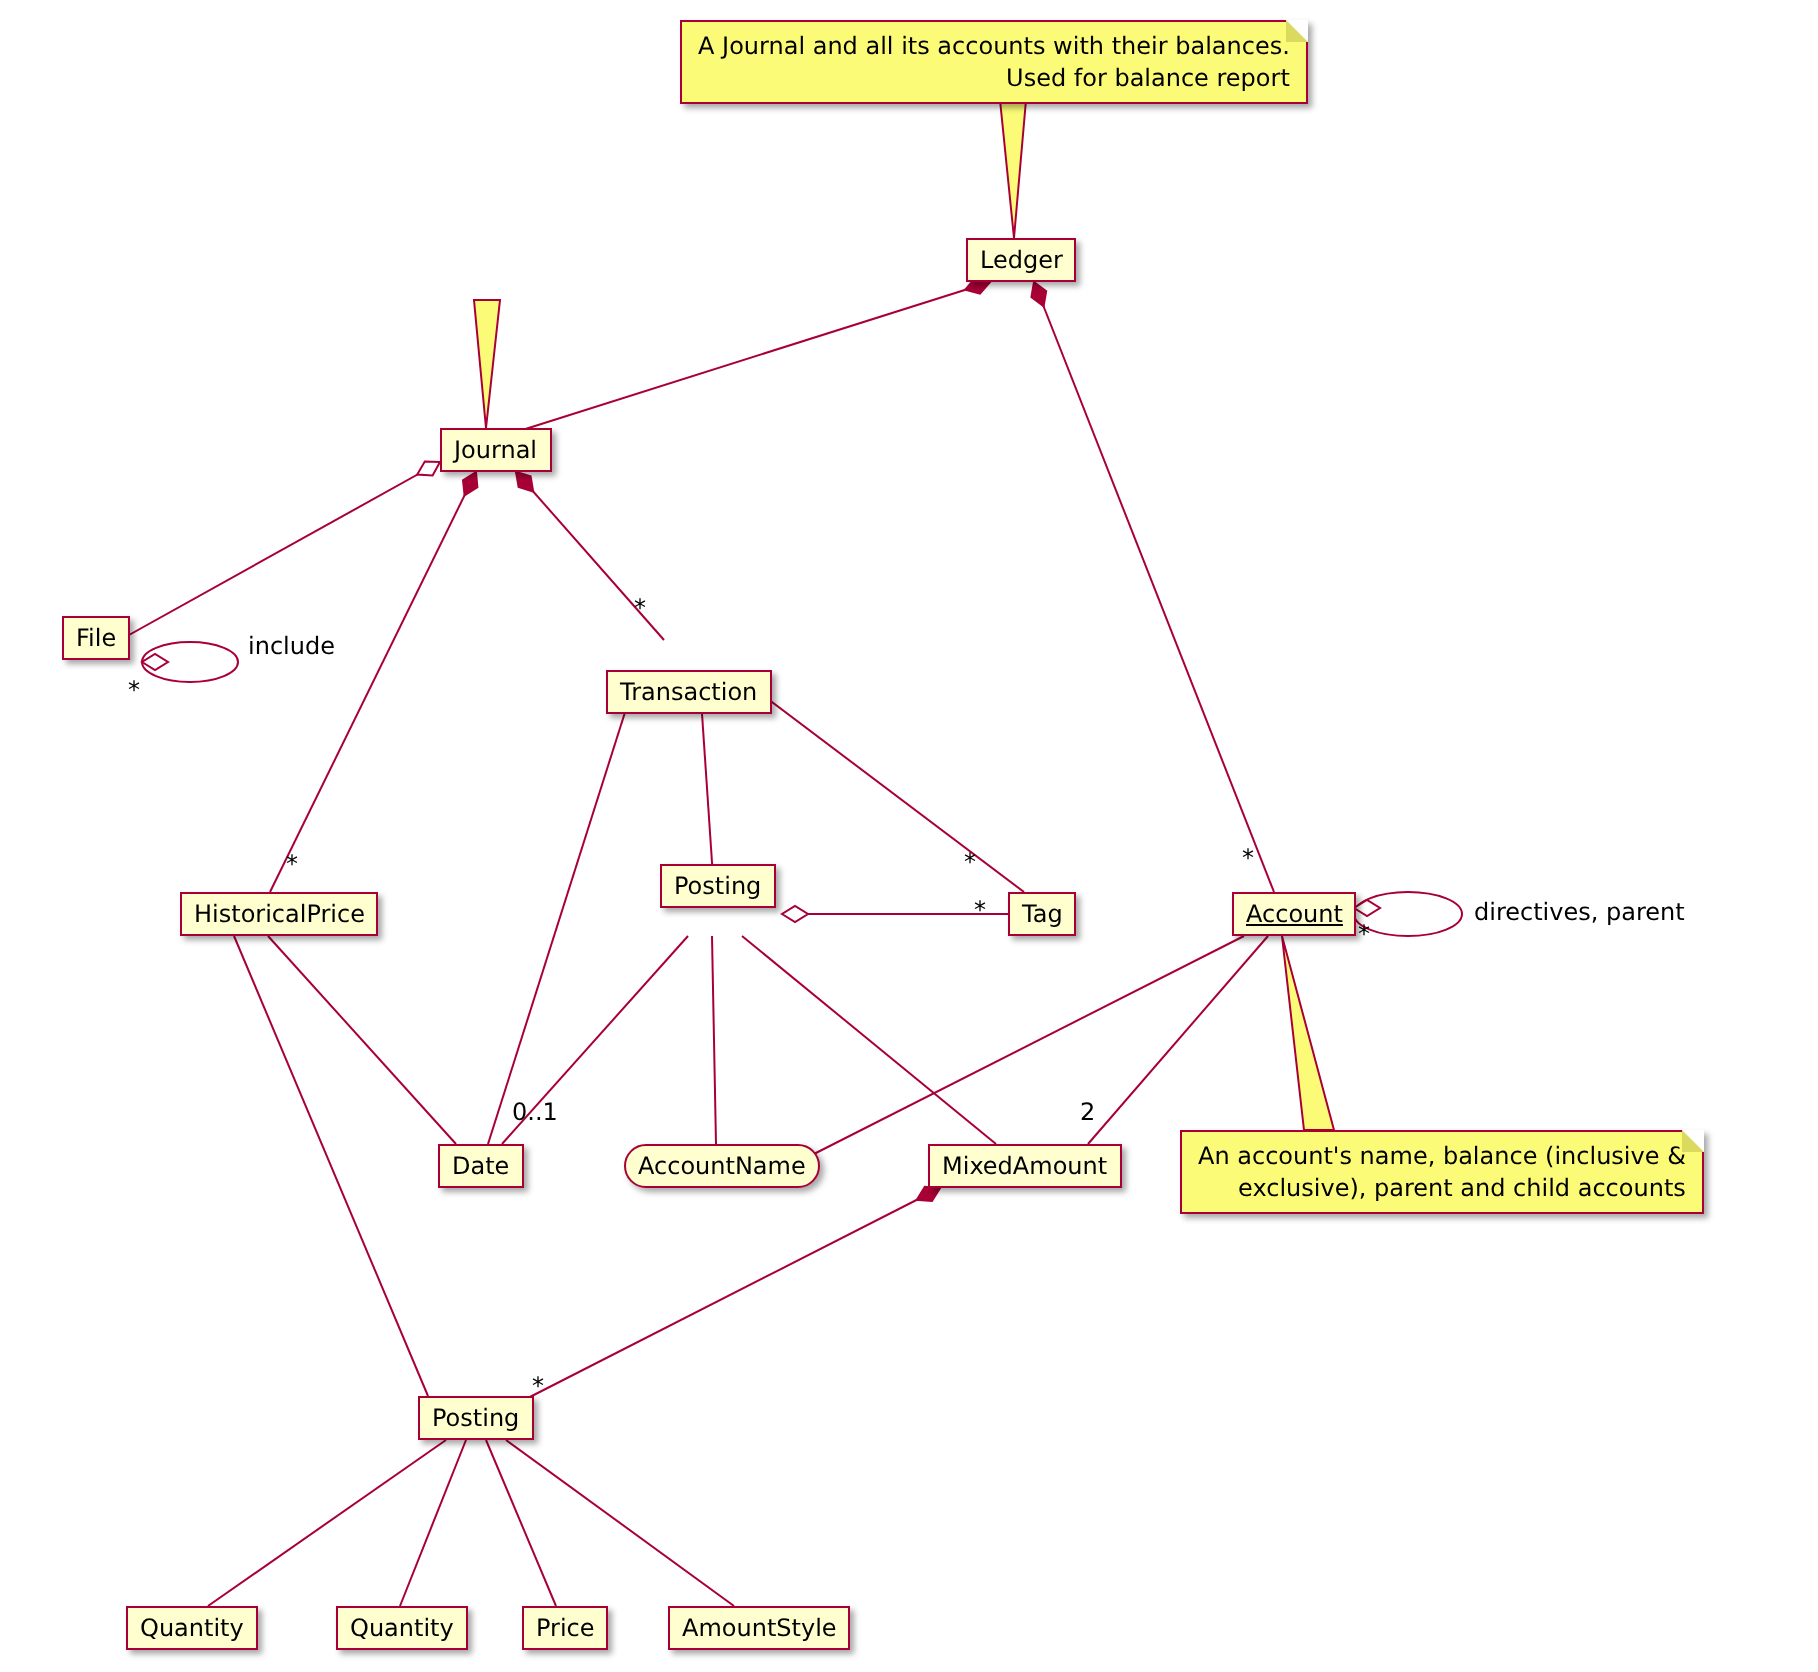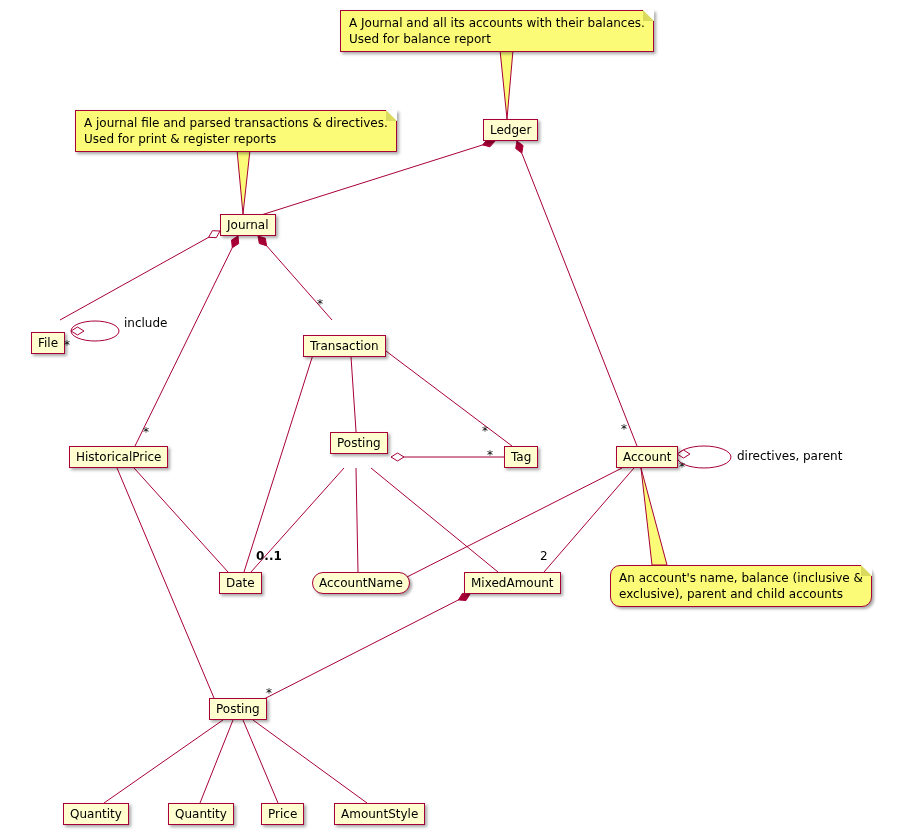--- a/index.html
+++ b/index.html
@@ -4,21 +4,21 @@
 <style>
   :root{
     --line:#A80036;
     --class-fill:#FEFECE;
     --note-fill:#FBFB77;
     --text:#000000;
     --background:#FFFFFF;
   }
   html,body{margin:0;padding:0;}
   body{background:var(--background);font-family:"DejaVu Sans", sans-serif;}
-  #canvas{position:relative;width:909px;height:836px;background:var(--background);overflow:hidden;}
+  #canvas{position:relative;width:909px;height:836px;background:var(--background);overflow:hidden;text-align:right;}
   #edge-layer{position:absolute;left:0;top:0;}
   .cls{
     position:absolute;
     background:var(--class-fill);
     border:1px solid var(--line);
     padding:2px 6px;
     font-size:12px;
     line-height:16px;
     color:var(--text);
     white-space:nowrap;
@@ -92,48 +92,46 @@
       <polygon points="71.0,331.0 77.5,335.0 84.0,331.0 77.5,327.0" fill="#FFFFFF" stroke="#A80036"></polygon>
       <ellipse cx="704" cy="457" rx="27" ry="11" fill="none" stroke="#A80036"></ellipse>
       <polygon points="677.0,454.0 683.5,458.0 690.0,454.0 683.5,450.0" fill="#FFFFFF" stroke="#A80036"></polygon>
       <polygon points="500,50 513,50 507,119" fill="#FBFB77" stroke="#A80036"></polygon>
       <polygon points="237,150 250,150 243,214" fill="#FBFB77" stroke="#A80036"></polygon>
       <polygon points="641,468 667,565 652,565" fill="#FBFB77" stroke="#A80036"></polygon>
     </svg>
 
   <div class="note" style="left:340px;top:10px;">A Journal and all its accounts with their balances.
 Used for balance report</div>
-  <div class="note" style="left:75px;top:110px;">A journal file and parsed transactions &amp; directives.
-Used for print &amp; register reports</div>
-  <div class="note" style="left:610px;top:565px;border-radius:10px;">An account's name, balance (inclusive &amp;
+  <div class="note" style="left:590px;top:565px;">An account's name, balance (inclusive &amp;
 exclusive), parent and child accounts</div>
 
   <div class="cls" style="left:483px;top:119px;">Ledger</div>
   <div class="cls" style="left:220px;top:214px;">Journal</div>
-  <div class="cls" style="left:31px;top:332px;">File</div>
+  <div class="cls" style="left:31px;top:308px;">File</div>
   <div class="cls" style="left:303px;top:335px;">Transaction</div>
-  <div class="cls" style="left:69px;top:446px;">HistoricalPrice</div>
+  <div class="cls" style="left:90px;top:446px;">HistoricalPrice</div>
   <div class="cls" style="left:330px;top:432px;">Posting</div>
   <div class="cls" style="left:504px;top:446px;">Tag</div>
-  <div class="cls" style="left:616px;top:446px;">Account</div>
+  <div class="cls" style="left:616px;top:446px;text-decoration:underline;">Account</div>
   <div class="cls" style="left:219px;top:572px;">Date</div>
   <div class="cls" style="left:312px;top:572px;border-radius:11px;">AccountName</div>
   <div class="cls" style="left:464px;top:572px;">MixedAmount</div>
   <div class="cls" style="left:209px;top:698px;">Posting</div>
   <div class="cls" style="left:63px;top:803px;">Quantity</div>
   <div class="cls" style="left:168px;top:803px;">Quantity</div>
   <div class="cls" style="left:261px;top:803px;">Price</div>
   <div class="cls" style="left:334px;top:803px;">AmountStyle</div>
 
   <span class="lbl" style="left:124px;top:316px;">include</span>
   <span class="lbl" style="left:737px;top:449px;">directives, parent</span>
   <span class="lbl" style="left:64px;top:338px;">*</span>
   <span class="lbl" style="left:317px;top:297px;">*</span>
   <span class="lbl" style="left:143px;top:425px;">*</span>
   <span class="lbl" style="left:482px;top:424px;">*</span>
   <span class="lbl" style="left:487px;top:448px;">*</span>
   <span class="lbl" style="left:621px;top:422px;">*</span>
   <span class="lbl" style="left:679px;top:460px;">*</span>
   <span class="lbl" style="left:266px;top:686px;">*</span>
-  <span class="lbl" style="left:256px;top:549px;font-weight:bold;">0..1</span>
+  <span class="lbl" style="left:256px;top:549px;">0..1</span>
   <span class="lbl" style="left:540px;top:549px;">2</span>
 
 </div>
 
 </body></html>

